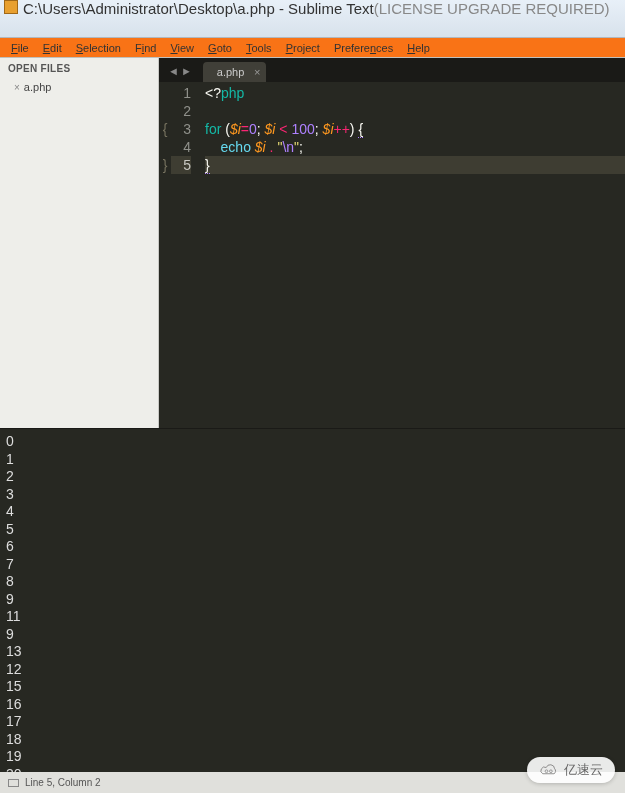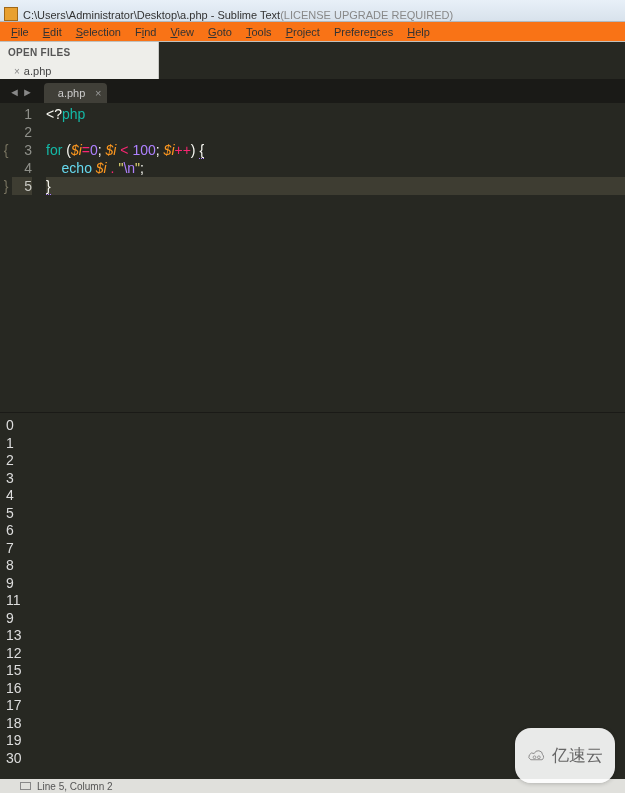--- a/index.html
+++ b/index.html
@@ -1,29 +1,29 @@
 <!DOCTYPE html>
 <html><head>
   <meta charset="utf-8">
   <style>
     * { margin: 0; padding: 0; box-sizing: border-box; font-family: "Segoe UI", Tahoma, sans-serif; }
     body { width: 625px; height: 793px; overflow: hidden; background: #272822; display: flex; flex-direction: column; }
     
     
-    .titlebar { height: 22px; background: linear-gradient(to bottom, #e8f0f8, #d8e2ec); display: flex; align-items: flex-end; padding: 0 4px; font-size: 11px; color: #333; border-bottom: 1px solid #b0b8c0; }
+    .titlebar { height: 38px; background: linear-gradient(to bottom, #e8f0f8, #d8e2ec); display: flex; align-items: flex-start; padding: 0 4px; font-size: 15px; color: #333; border-bottom: 1px solid #b0b8c0; }
     .titlebar .icon-box { width: 14px; height: 14px; background: #e8a030; margin-right: 5px; border: 1px solid #a06818; }
     .titlebar .license { color: #888; }
     
     
     .menubar { height: 20px; background: #f97316; display: flex; align-items: center; padding: 0 4px; font-size: 11px; color: #333; border-bottom: 1px solid #c0c0bc; }
     .menubar .menu-item { padding: 2px 7px; cursor: default; }
     .menubar .menu-item .u { text-decoration: underline; }
     
     
-    .main-area { display: flex; height: 370px; flex-direction: column; }
+    .main-area { display: flex; height: 370px; }
     
     
     .sidebar { width: 159px; background: #eeeeea; border-right: 1px solid #c8c8c4; font-size: 11px; }
     .sidebar-header { padding: 5px 8px; font-weight: bold; color: #555; font-size: 10px; letter-spacing: 0.3px; }
     .sidebar-file { padding: 2px 8px 2px 14px; color: #444; display: flex; align-items: center; }
     .sidebar-file .close-x { color: #888; margin-right: 4px; font-size: 10px; }
     
     
     .editor { flex: 1; background: #272822; display: flex; flex-direction: column; }
     .tabbar { height: 24px; background: #1a1a17; display: flex; align-items: flex-end; padding-left: 2px; }
@@ -50,25 +50,25 @@
     .k-esc { color: #ae81ff; }
     .k-punc { color: #f8f8f2; }
     .k-echo { color: #66d9ef; }
     .k-tag { color: #f8f8f2; }
     .underline-err { border-bottom: 1px dotted #ae81ff; }
     
     
     .console { flex: 1; background: #272822; color: #ddd; font-family: Consolas, "Courier New", monospace; font-size: 14px; line-height: 17.5px; padding: 4px 6px; overflow: hidden; border-top: 1px solid #1a1a17; }
     
     
-    .statusbar { height: 14px; background: #e0e0dc; font-size: 10px; color: #555; display: flex; align-items: center; padding: 0 20px; overflow: hidden; }
+    .statusbar { height: 21px; background: #e0e0dc; font-size: 10px; color: #555; display: flex; align-items: center; padding: 0 8px; overflow: hidden; }
     .statusbar .panel-icon { width: 11px; height: 8px; border: 1px solid #888; margin-right: 6px; display: inline-block; }
     
     
-    .watermark { position: fixed; right: 10px; bottom: 10px; background: rgba(255,255,255,0.9); border-radius: 16px; padding: 16px 12px; font-size: 17px; color: #666; display: flex; align-items: center; gap: 5px; box-shadow: 0 1px 4px rgba(0,0,0,0.2); }
+    .watermark { position: fixed; right: 10px; bottom: 10px; background: rgba(255,255,255,0.9); border-radius: 16px; padding: 4px 12px; font-size: 13px; color: #666; display: flex; align-items: center; gap: 5px; box-shadow: 0 1px 4px rgba(0,0,0,0.2); }
     .watermark svg { width: 20px; height: 16px; }
   </style>
 </head>
 <body>
 
 <div class="titlebar">
   <div class="icon-box"></div>
   <span>C:\Users\Administrator\Desktop\a.php - Sublime Text </span>
   <span class="license">(LICENSE UPGRADE REQUIRED)</span>
 </div>

